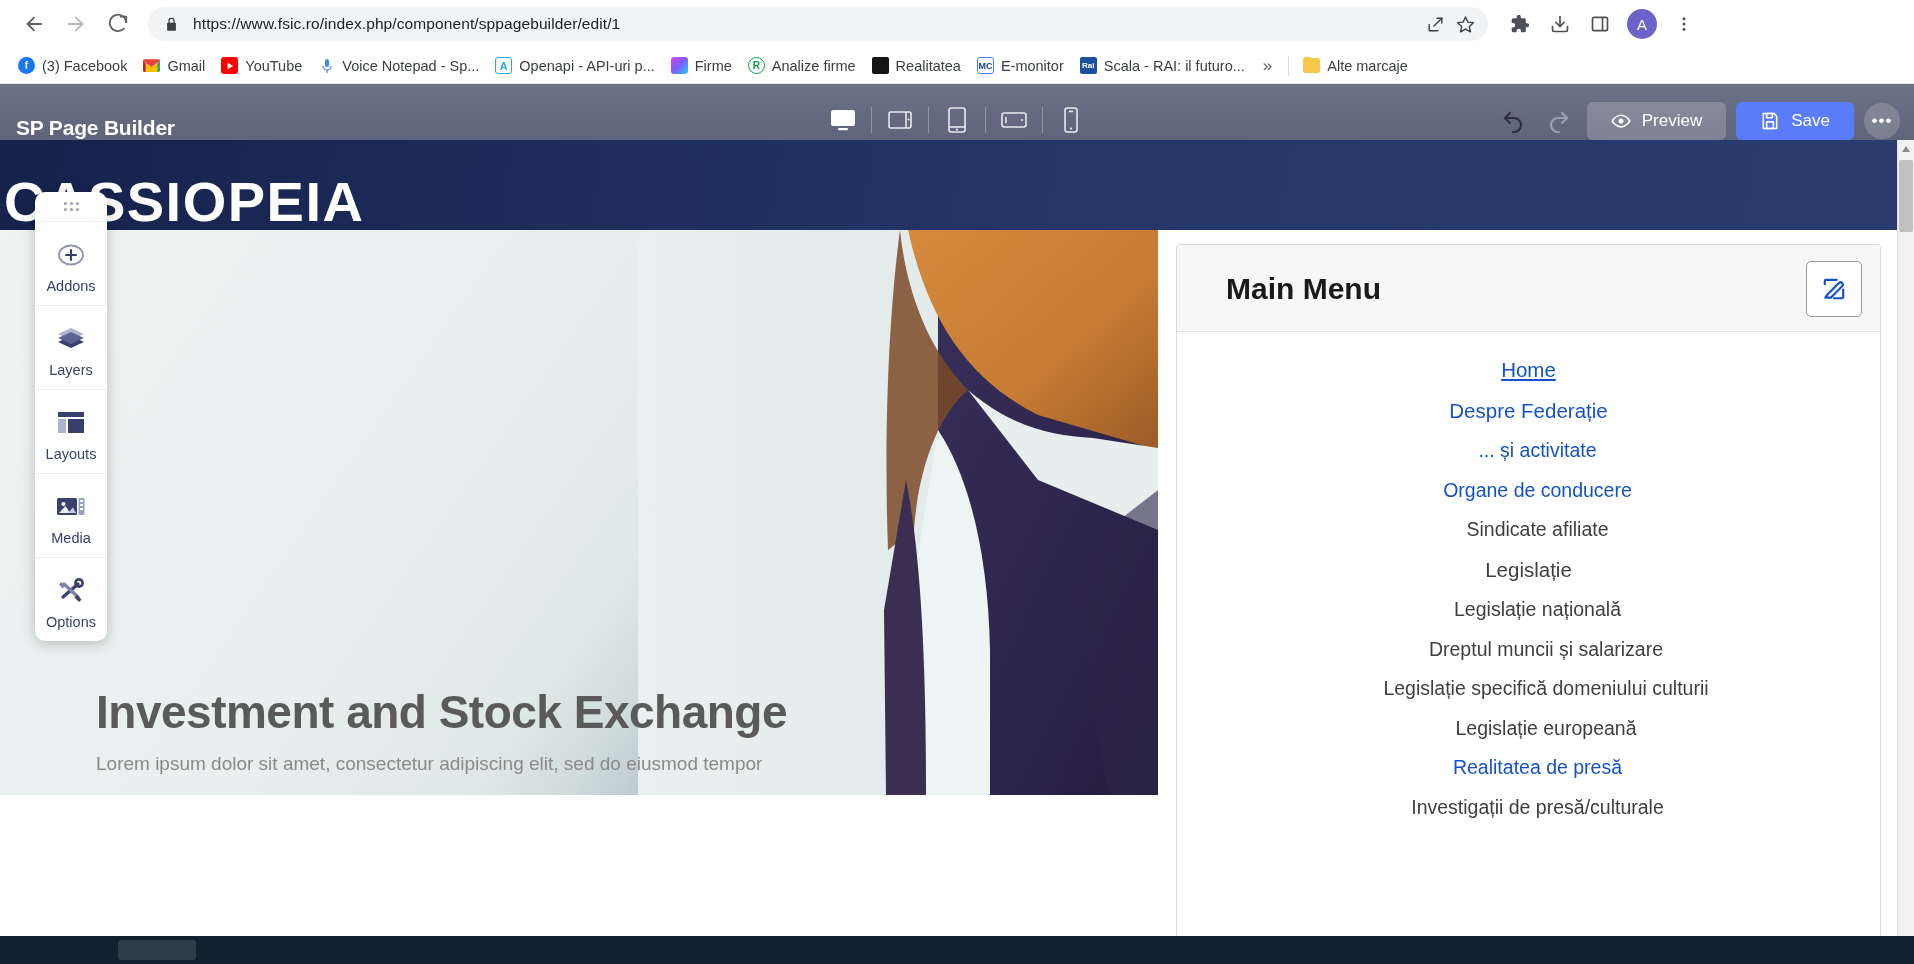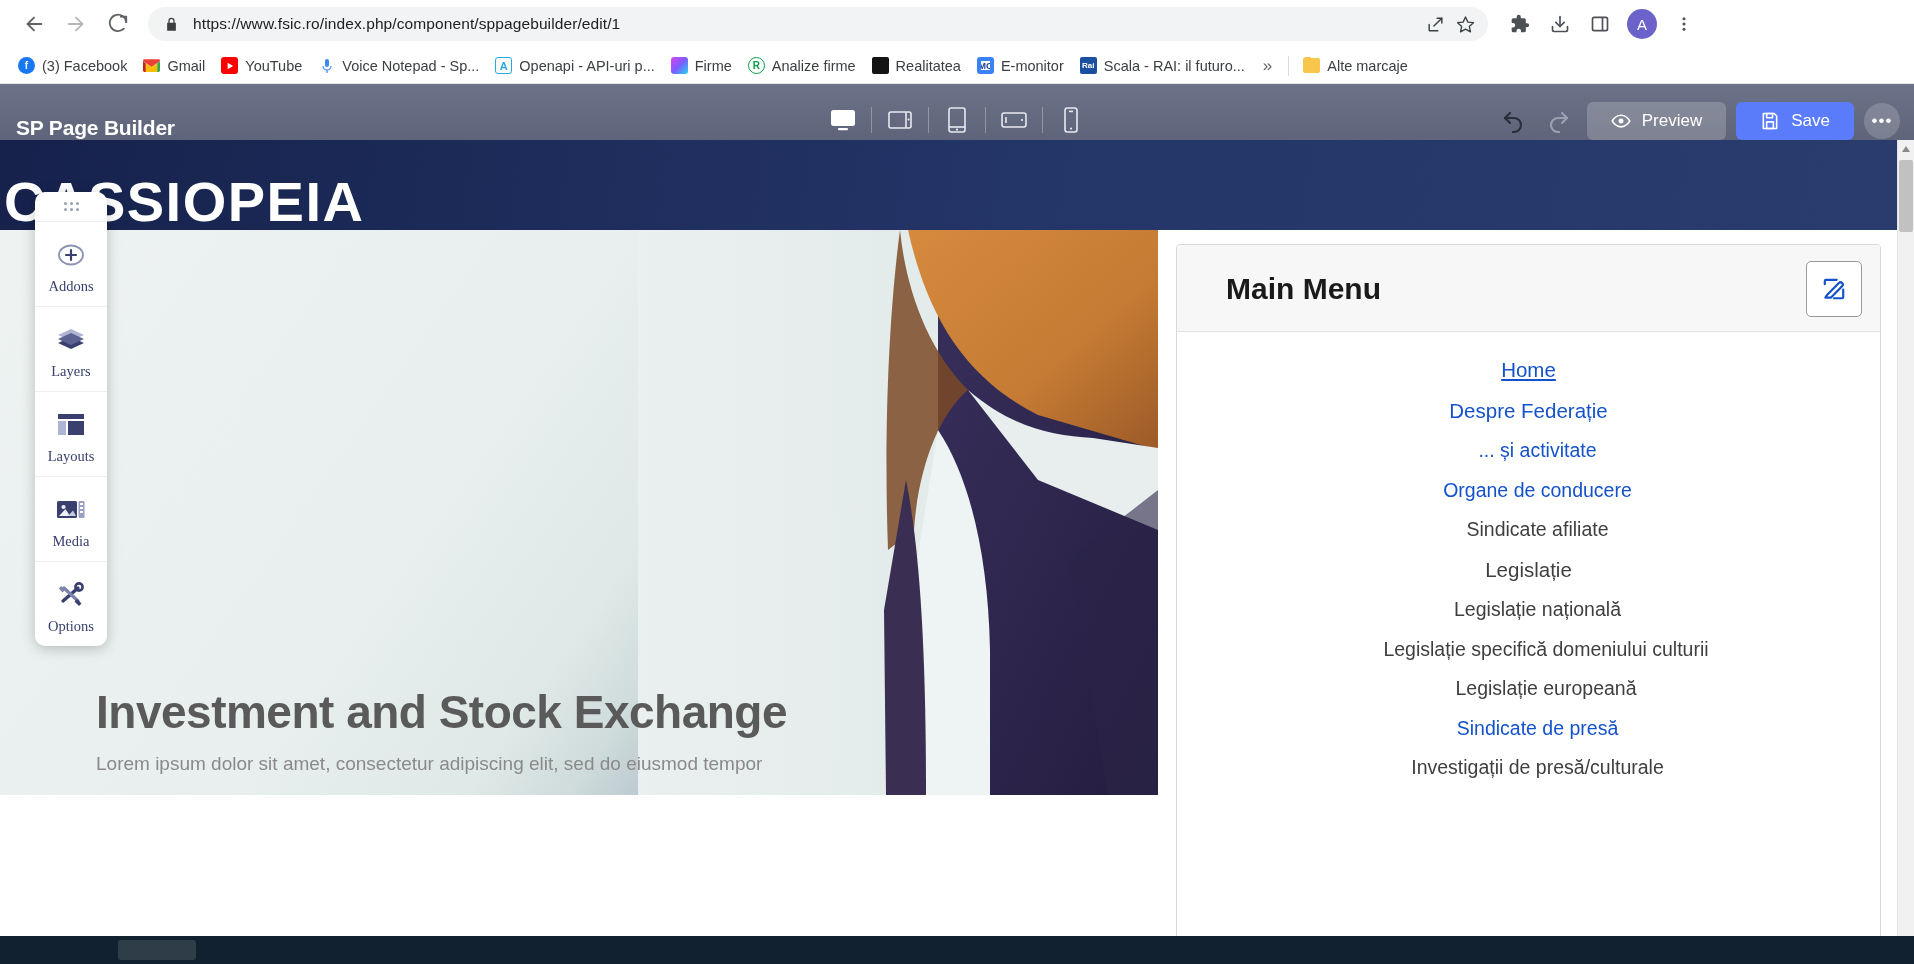--- a/index.html
+++ b/index.html
@@ -198,21 +198,20 @@
   }
   .panel-handle {
     height: 30px; display: flex; align-items: center; justify-content: center;
     cursor: grab; border-bottom: 1px solid #eceef4;
   }
   .handle-dots { display: grid; grid-template-columns: repeat(3,3px); gap: 3px; }
   .handle-dots i { width:3px;height:3px;border-radius:50%;background:#9aa0b5; display:block;}
   .panel-item {
     padding: 16px 0 11px 0; text-align: center; cursor: pointer;
     border-bottom: 1px solid #eceef4;
-    font-family: Liberation Serif, serif;
   }
   .panel-item:last-child { border-bottom: none; }
   .panel-ico { height: 34px; display:flex; align-items:center; justify-content:center; }
   .panel-label {
     margin-top: 6px; font-size: 14.5px; color: #39406e; font-weight: 500;
   }
 
   
   .scrollbar {
     width: 17px; height: 100%; background: #f1f1f1;
@@ -370,21 +369,21 @@
     </div>
     <div class="bm">
       <span class="bm-ico" style="background:#fff;border:1.6px solid #0a9e4a;color:#0a9e4a;border-radius:50%;font-size:10px;">R</span>
       <span>Analize firme</span>
     </div>
     <div class="bm">
       <span class="bm-ico" style="background:#141414;border-radius:2px;"></span>
       <span>Realitatea</span>
     </div>
     <div class="bm">
-      <span class="bm-ico" style="background:#fff;border:4px solid #3b82f6;color:#1f3f8f;font-size:9px;">MC</span>
+      <span class="bm-ico" style="background:#fff;border:1px solid #3b82f6;color:#1f3f8f;font-size:9px;">MC</span>
       <span>E-monitor</span>
     </div>
     <div class="bm">
       <span class="bm-ico" style="background:#1b4fa0;font-size:8px;border-radius:2px;">Rai</span>
       <span>Scala - RAI: il futuro...</span>
     </div>
 
     <div class="bm-overflow">»</div>
     <div class="bm-sep"></div>
     <div class="bm">
@@ -531,23 +530,24 @@
             </div>
           </div>
           <div class="menu-list">
               <div class="menu-item lvl1 active">Home</div>
               <div class="menu-item lvl1">Despre Federație</div>
               <div class="menu-item lvl2">... și activitate</div>
               <div class="menu-item lvl2">Organe de conducere</div>
               <div class="menu-item lvl2 muted">Sindicate afiliate</div>
               <div class="menu-item lvl1 muted">Legislație</div>
               <div class="menu-item lvl2 muted">Legislație națională</div>
+              <div class="menu-item lvl3 muted">Dreptul muncii și salarizare</div>
               <div class="menu-item lvl3 muted">Legislație specifică domeniului culturii</div>
               <div class="menu-item lvl3 muted">Legislație europeană</div>
-              <div class="menu-item lvl2">Sindicate de presă</div>
+              <div class="menu-item lvl2">Realitatea de presă</div>
               <div class="menu-item lvl2 muted">Investigații de presă/culturale</div>
             </div>
         </div>
       </div>
     </div>
 
     <div class="pb-panel">
       <div class="panel-handle">
         <span class="handle-dots">
           <i></i>

